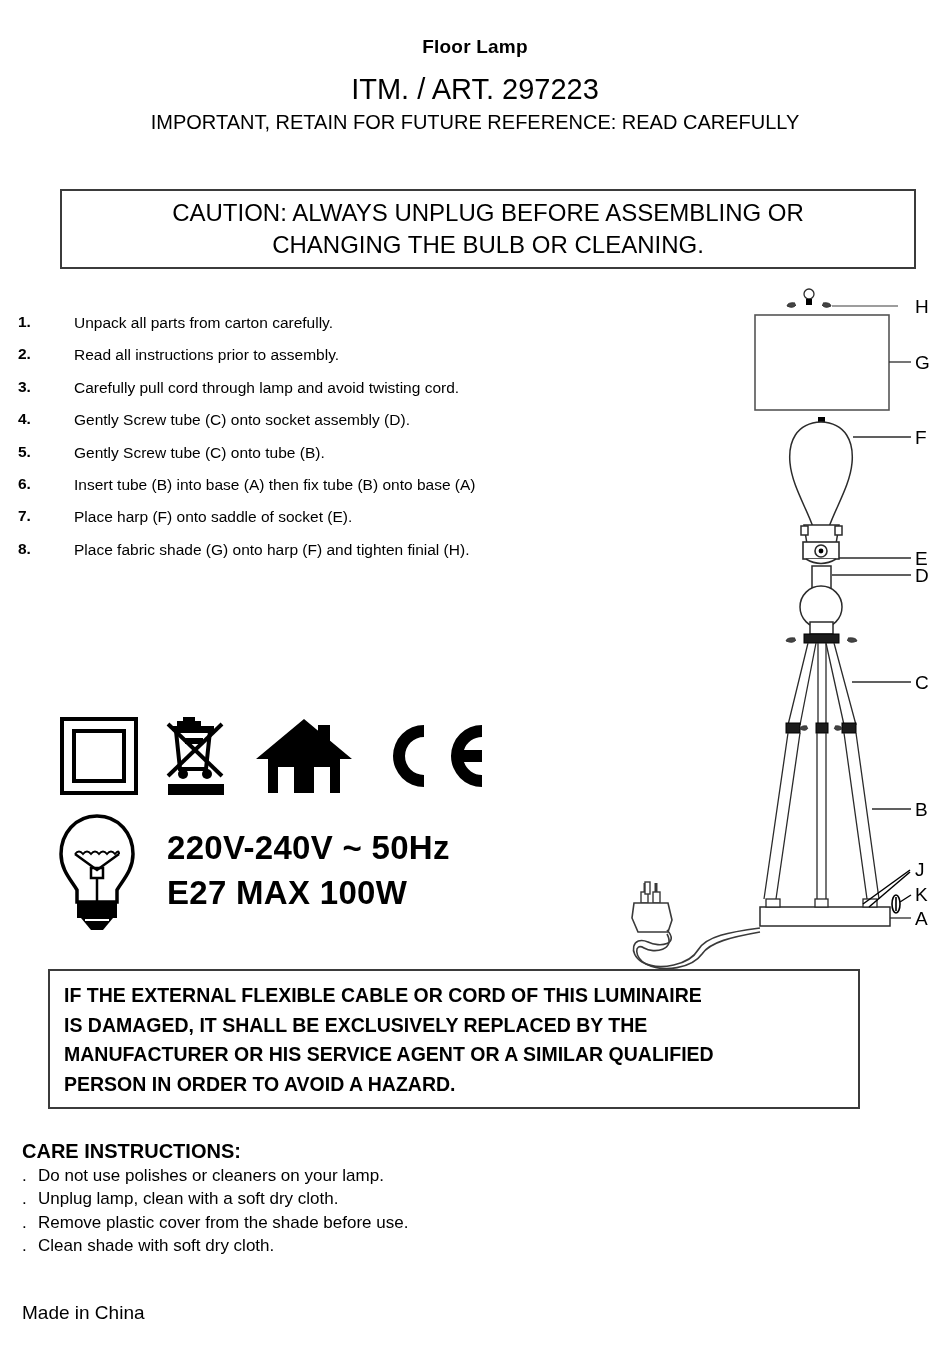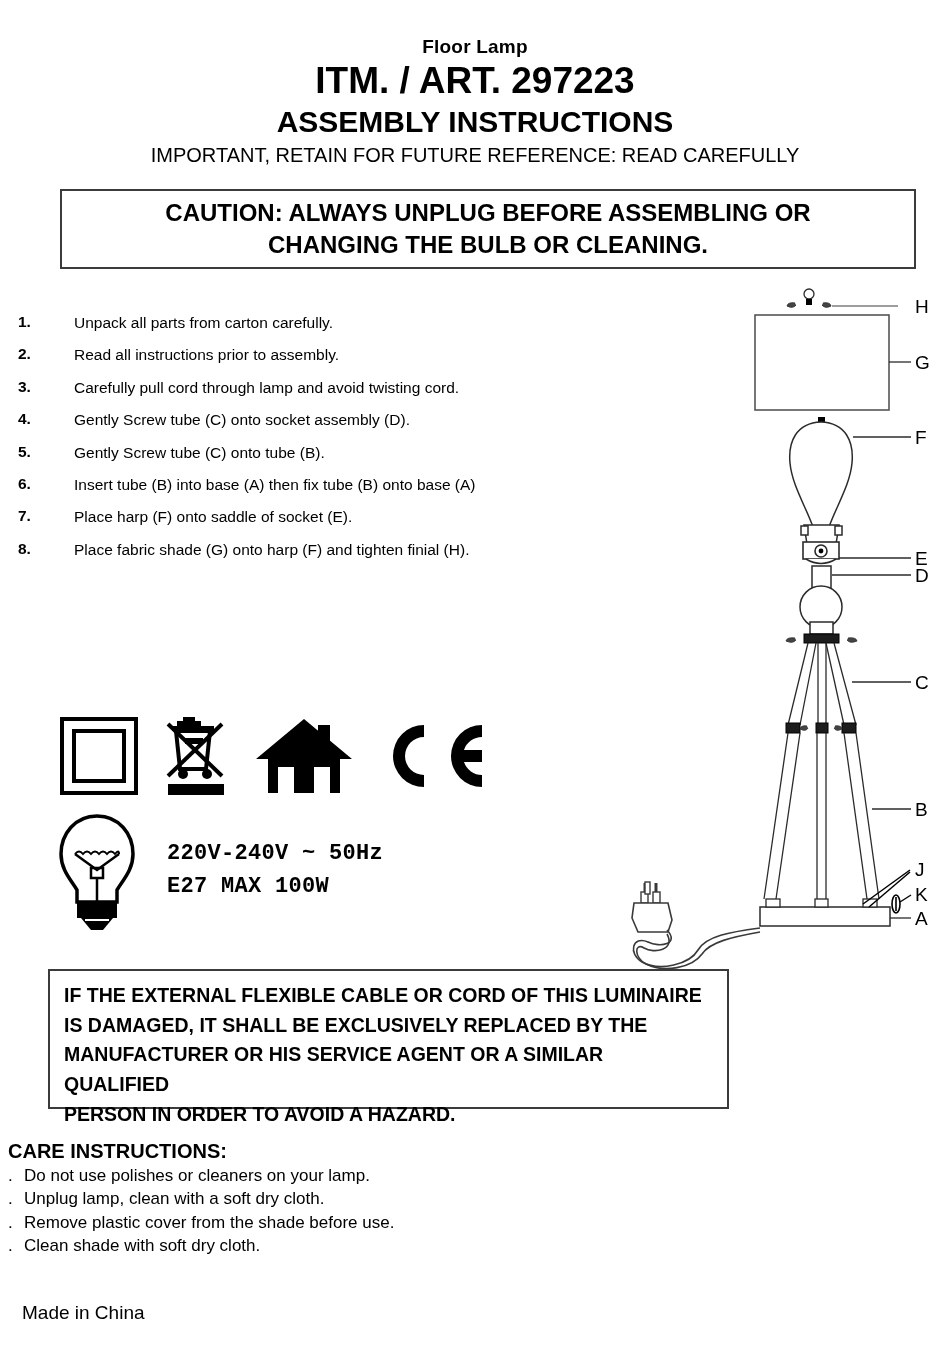--- a/index.html
+++ b/index.html
@@ -12,78 +12,77 @@
     height: 1360px;
     position: relative;
     font-family: "Liberation Sans", sans-serif;
     color: #000000;
     overflow: hidden;
   }
 
   
   .header { position: absolute; top: 36px; left: 0; width: 950px; text-align: center; }
   .title-product { font-size: 19px; font-weight: bold; letter-spacing: .2px; line-height: 1.12; }
-  .title-item    { font-size: 37px; font-weight: bold; line-height: 1.18; margin-top: 2px; }
+  .title-item    { font-size: 29px; font-weight: normal; line-height: 1.18; margin-top: 15px; }
   .title-assembly{ font-size: 30px; font-weight: bold; line-height: 1.18; margin-top: 1px; }
   .title-important{ font-size: 20px; font-weight: normal; line-height: 1.2; margin-top: 4px; }
 
   
   .caution-box {
     position: absolute; left: 60px; top: 189px; width: 856px; height: 80px;
     border: 2px solid #3b3b3b; box-sizing: border-box;
     display: flex; align-items: center; justify-content: center;
   }
   .caution-text {
-    font-size: 24px; font-weight: bold; text-align: center; line-height: 1.35;
+    font-size: 24px; font-weight: normal; text-align: center; line-height: 1.35;
     padding: 0 14px;
   }
 
   
   .steps { position: absolute; left: 18px; top: 313px; width: 640px; }
   .step-row { display: flex; margin-bottom: 13px; }
   .step-num { width: 56px; flex: 0 0 56px; font-size: 15.5px; font-weight: bold; }
   .step-txt { font-size: 15.5px; font-weight: normal; line-height: 1.25; }
   .step-cont { margin-left: 56px; font-size: 15.5px; font-weight: bold; margin-top: -4px; margin-bottom: 13px; }
 
   
   .symbols { position: absolute; left: 60px; top: 714px; display: flex; align-items: center; gap: 26px; }
   .sym { display: block; }
 
   
   .bulb-row { position: absolute; left: 55px; top: 812px; display: flex; align-items: center; gap: 28px; }
   .ratings { display: flex; flex-direction: column; gap: 8px; }
-  .rating-line { font-size: 22px; font-weight: bold; letter-spacing: .3px; line-height: 1.12; font-family: Liberation Mono, monospace; }
+  .rating-line { font-size: 33px; font-weight: bold; letter-spacing: .3px; line-height: 1.12; }
 
   
   .hazard-box {
-    position: absolute; left: 48px; top: 969px; width: 681px; height: 140px;
+    position: absolute; left: 48px; top: 969px; width: 812px; height: 140px;
     border: 2px solid #3b3b3b; box-sizing: border-box; padding: 10px 14px;
   }
   .hazard-text { font-size: 19.5px; font-weight: bold; line-height: 1.52; }
 
   
-  .care { position: absolute; left: 8px; top: 1140px; width: 560px; }
+  .care { position: absolute; left: 22px; top: 1140px; width: 560px; }
   .care-title { font-size: 20px; font-weight: bold; margin-bottom: 1px; }
   .care-item { font-size: 17px; line-height: 1.38; white-space: nowrap; }
   .care-bullet { display: inline-block; width: 16px; }
 
   
   .footer { position: absolute; left: 22px; top: 1302px; font-size: 19px; font-weight: normal; }
 
   
   .diagram { position: absolute; left: 620px; top: 282px; width: 330px; height: 680px; }
   .diagram svg { display: block; }
 </style>
 </head>
 <body>
 
 <div class="header">
   <div class="title-product">Floor Lamp</div>
   <div class="title-item">ITM. / ART. 297223</div>
-  <div class="title-assembly">ASSEMBLY INSTRUCTIONS</div>
   <div class="title-important">IMPORTANT, RETAIN FOR FUTURE REFERENCE: READ CAREFULLY</div>
 </div>
 
 <div class="caution-box">
   <div class="caution-text">
     <span>CAUTION: ALWAYS UNPLUG BEFORE ASSEMBLING OR</span><br>
     <span>CHANGING THE BULB OR CLEANING.</span>
   </div>
 </div>
 

